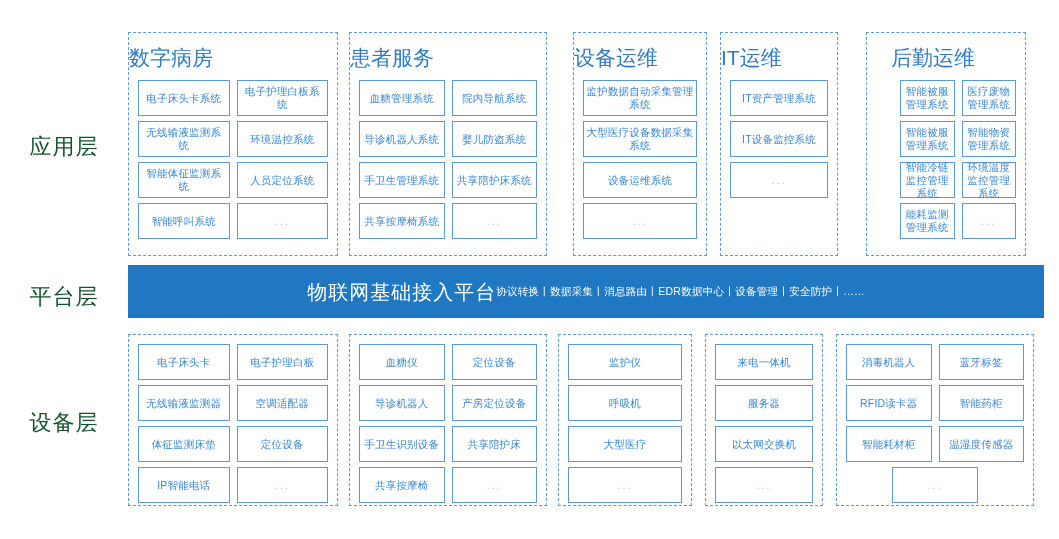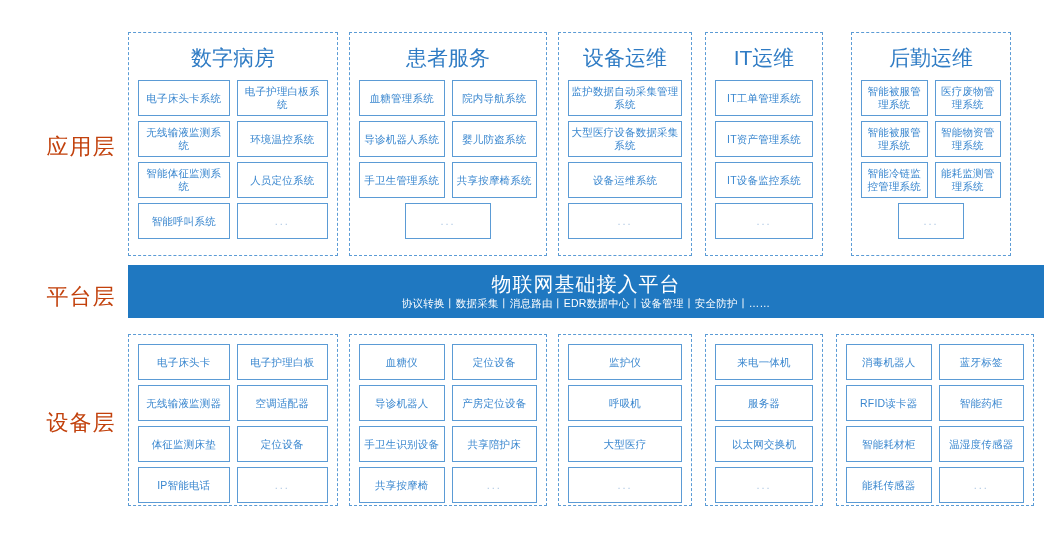--- a/index.html
+++ b/index.html
@@ -7,23 +7,23 @@
     width:1059px;height:539px;
     background:#ffffff;
     font-family:"Liberation Sans","DejaVu Sans",sans-serif;
     overflow:hidden;
   }
   .canvas{position:relative;width:1059px;height:539px;}
 
   
   .layer-label{
     position:absolute;
-    left:17px;width:128px;
+    left:0;width:128px;
     text-align:center;
-    color:#c2410c;
+    color:#14532d;
     font-size:22px;
     letter-spacing:1px;
     white-space:nowrap;
   }
   #label-app{top:132px;}
   #label-plat{top:282px;}
   #label-dev{top:408px;}
 
   
   .app-row{
@@ -31,28 +31,27 @@
     width:916px;height:224px;
     display:flex;
     gap:0;
   }
   .group{
     border:1px dashed #5B9BD5;
     box-sizing:border-box;
     background:#fff;
     display:flex;
     flex-direction:column;
-    align-items:center;
     padding-top:12px;
   }
   .group.g1{width:210px;margin-right:11px;}
-  .group.g2{width:198px;margin-right:11px;}
+  .group.g2{width:198px;margin-right:26px;}
   .group.g3{width:134px;margin-right:13px;}
   .group.g4{width:118px;margin-right:28px;}
-  .group.g5{width:160px;}
+  .group.g5{width:160px;padding-left:24px;}
 
   .group-title{
     color:#2E7BC4;
     font-size:21px;
     line-height:26px;
     margin-bottom:9px;
     white-space:nowrap;
   }
 
   .grid{
@@ -85,21 +84,21 @@
   .cell.dots{color:#AFC8E3;font-size:11px;letter-spacing:2px;}
 
   
   .platform{
     position:absolute;
     left:128px;top:265px;
     width:916px;height:53px;
     background:#1F78C1;
     color:#ffffff;
     display:flex;
-    flex-direction:column;
+    flex-direction:row;
     align-items:center;
     justify-content:center;
   }
   .platform-title{
     font-size:20px;
     line-height:24px;
     letter-spacing:1px;
     white-space:nowrap;
   }
   .platform-sub{
@@ -155,50 +154,51 @@
         </div>
       </div>
       <div class="group g2">
         <div class="group-title">患者服务</div>
         <div class="grid two">
           <div class="cell">血糖管理系统</div>
           <div class="cell">院内导航系统</div>
           <div class="cell">导诊机器人系统</div>
           <div class="cell">婴儿防盗系统</div>
           <div class="cell">手卫生管理系统</div>
+          <div class="cell">共享陪护床系统</div>
           <div class="cell">共享按摩椅系统</div>
           <div class="cell dots">...</div>
         </div>
       </div>
       <div class="group g3">
         <div class="group-title">设备运维</div>
         <div class="grid one">
           <div class="cell">监护数据自动采集管理系统</div>
           <div class="cell">大型医疗设备数据采集系统</div>
           <div class="cell">设备运维系统</div>
           <div class="cell dots">...</div>
         </div>
       </div>
       <div class="group g4">
         <div class="group-title">IT运维</div>
         <div class="grid one">
-          <div class="cell">IT工单管理系统</div>
           <div class="cell">IT资产管理系统</div>
           <div class="cell">IT设备监控系统</div>
           <div class="cell dots">...</div>
         </div>
       </div>
       <div class="group g5">
         <div class="group-title">后勤运维</div>
         <div class="grid two">
           <div class="cell">智能被服管理系统</div>
           <div class="cell">医疗废物管理系统</div>
           <div class="cell">智能被服管理系统</div>
           <div class="cell">智能物资管理系统</div>
           <div class="cell">智能冷链监控管理系统</div>
+          <div class="cell">环境温度监控管理系统</div>
           <div class="cell">能耗监测管理系统</div>
           <div class="cell dots">...</div>
         </div>
       </div>
     </div>
 
   <div class="platform">
     <div class="platform-title">物联网基础接入平台</div>
     <div class="platform-sub">协议转换丨数据采集丨消息路由丨EDR数据中心丨设备管理丨安全防护丨……</div>
   </div>
@@ -245,19 +245,18 @@
         </div>
       </div>
       <div class="dev-group g5">
         <div class="grid two">
           <div class="cell">消毒机器人</div>
           <div class="cell">蓝牙标签</div>
           <div class="cell">RFID读卡器</div>
           <div class="cell">智能药柜</div>
           <div class="cell">智能耗材柜</div>
           <div class="cell">温湿度传感器</div>
-          <div class="cell">能耗传感器</div>
           <div class="cell dots">...</div>
         </div>
       </div>
     </div>
 
 </div>
 
 </body></html>

